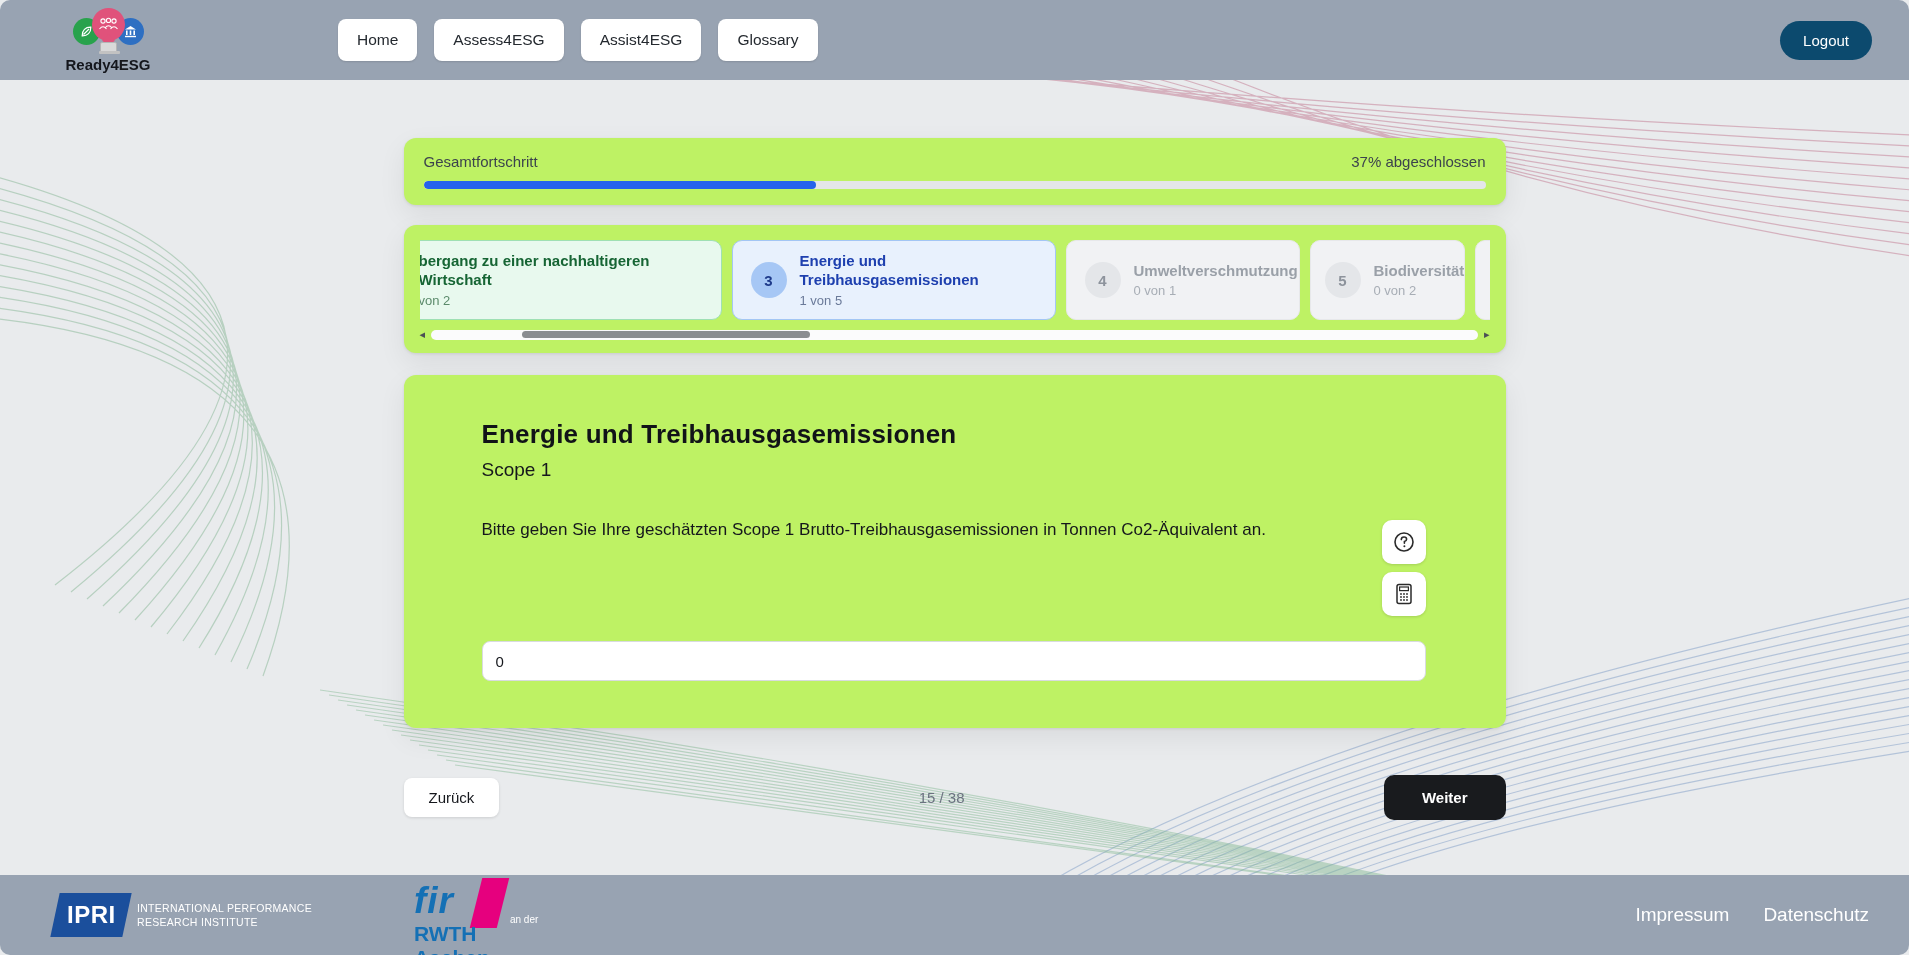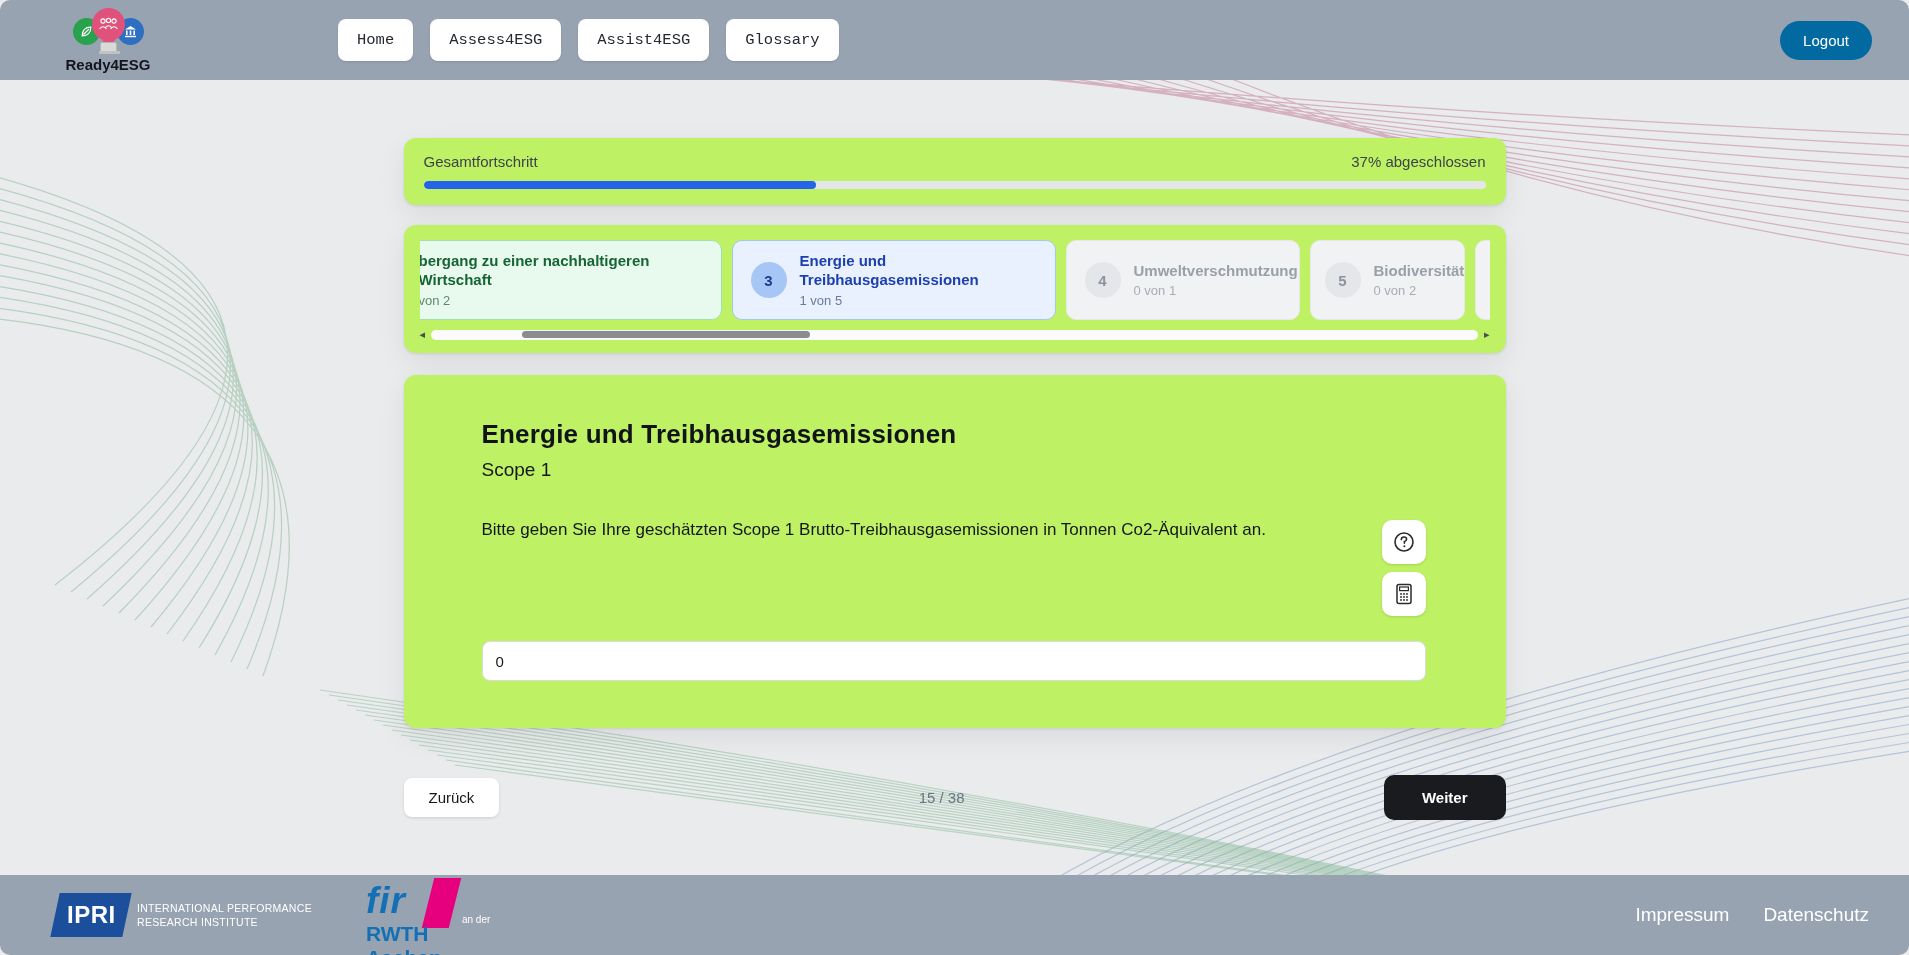--- a/index.html
+++ b/index.html
@@ -27,25 +27,25 @@
   .circ.pink  { width:33px; height:33px; background:#e0527b; left:21px; top:0; z-index:2; }
   .circ.pink:after { content:""; position:absolute; bottom:-4px; left:12px; width:9px; height:9px; background:#e0527b; transform:rotate(45deg); z-index:-1;}
   .circ.blue  { width:27px; height:27px; background:#2e6fc2; left:46px; top:10px; z-index:1; }
   .laptop { position:absolute; left:29px; top:34px; width:17px; height:11px; background:#d9d9d9; border-radius:2px; border:1px solid #b5b5b5; z-index:3;}
   .laptop:after { content:""; position:absolute; left:-2px; bottom:-2px; width:21px; height:3px; background:#c2c2c2; border-radius:1px;}
   .brand-label { margin-top:4px; font-size:15px; font-weight:bold; color:#14161c; }
   .nav { display:flex; gap:17px; margin-left:165px; }
   .nav-btn {
     background:#fff; border:none; border-radius:8px; cursor:pointer;
     padding:12px 19px; font-size:15.5px; color:#24292f;
-    font-family:Liberation Mono, monospace; box-shadow:0 1px 2px rgba(0,0,0,.12);
+    font-family:Liberation Sans, sans-serif; box-shadow:0 1px 2px rgba(0,0,0,.12);
   }
   .logout-btn {
     margin-left:auto; margin-right:37px;
-    background:#0369a1; color:#fff; border:none; cursor:pointer;
+    background:#0c4a6e; color:#fff; border:none; cursor:pointer;
     border-radius:20px; padding:11px 23px; font-size:15px; font-family:inherit;
   }
 
   
   .container { position:relative; z-index:1; width:1102px; margin:0 auto; }
   .card {
     background:#bef264; border-radius:12px;
     box-shadow:0 1px 3px rgba(0,0,0,.09), 0 10px 28px rgba(0,0,0,.07);
   }
 
@@ -130,21 +130,21 @@
     height:80px; background:#98a3b2; border-radius:0 0 10px 10px;
     display:flex; align-items:center;
   }
   .ipri { display:flex; align-items:center; gap:10px; margin-left:55px; }
   .ipri-mark {
     width:72px; height:44px; background:#1b4f9c; transform:skewX(-12deg);
     display:flex; align-items:center; justify-content:center;
   }
   .ipri-mark span { transform:skewX(12deg); color:#fff; font-weight:bold; font-size:24px; letter-spacing:.5px; }
   .ipri-text { color:#fff; font-size:10.5px; line-height:1.35; letter-spacing:.3px; }
-  .fir { position:relative; margin-left:54px; width:130px; height:62px; }
+  .fir { position:relative; margin-left:102px; width:130px; height:62px; }
   .fir-word { position:absolute; left:0; top:-4px; color:#1470b5; font-size:37px; font-weight:bold; font-style:italic; letter-spacing:1px; }
   .fir-slab { position:absolute; left:62px; top:-6px; width:27px; height:50px; background:#e6007e; transform:skewX(-14deg); }
   .fir-ander { position:absolute; left:96px; top:30px; color:#fff; font-size:10px; }
   .fir-rwth { position:absolute; left:0; top:38px; color:#1470b5; font-size:21px; font-weight:bold; }
   .footer-links { margin-left:auto; margin-right:40px; display:flex; gap:34px; }
   .footer-link { color:#fff; font-size:19px; font-weight:normal; text-decoration:none; cursor:pointer; }
 </style>
 </head>
 <body>
 

